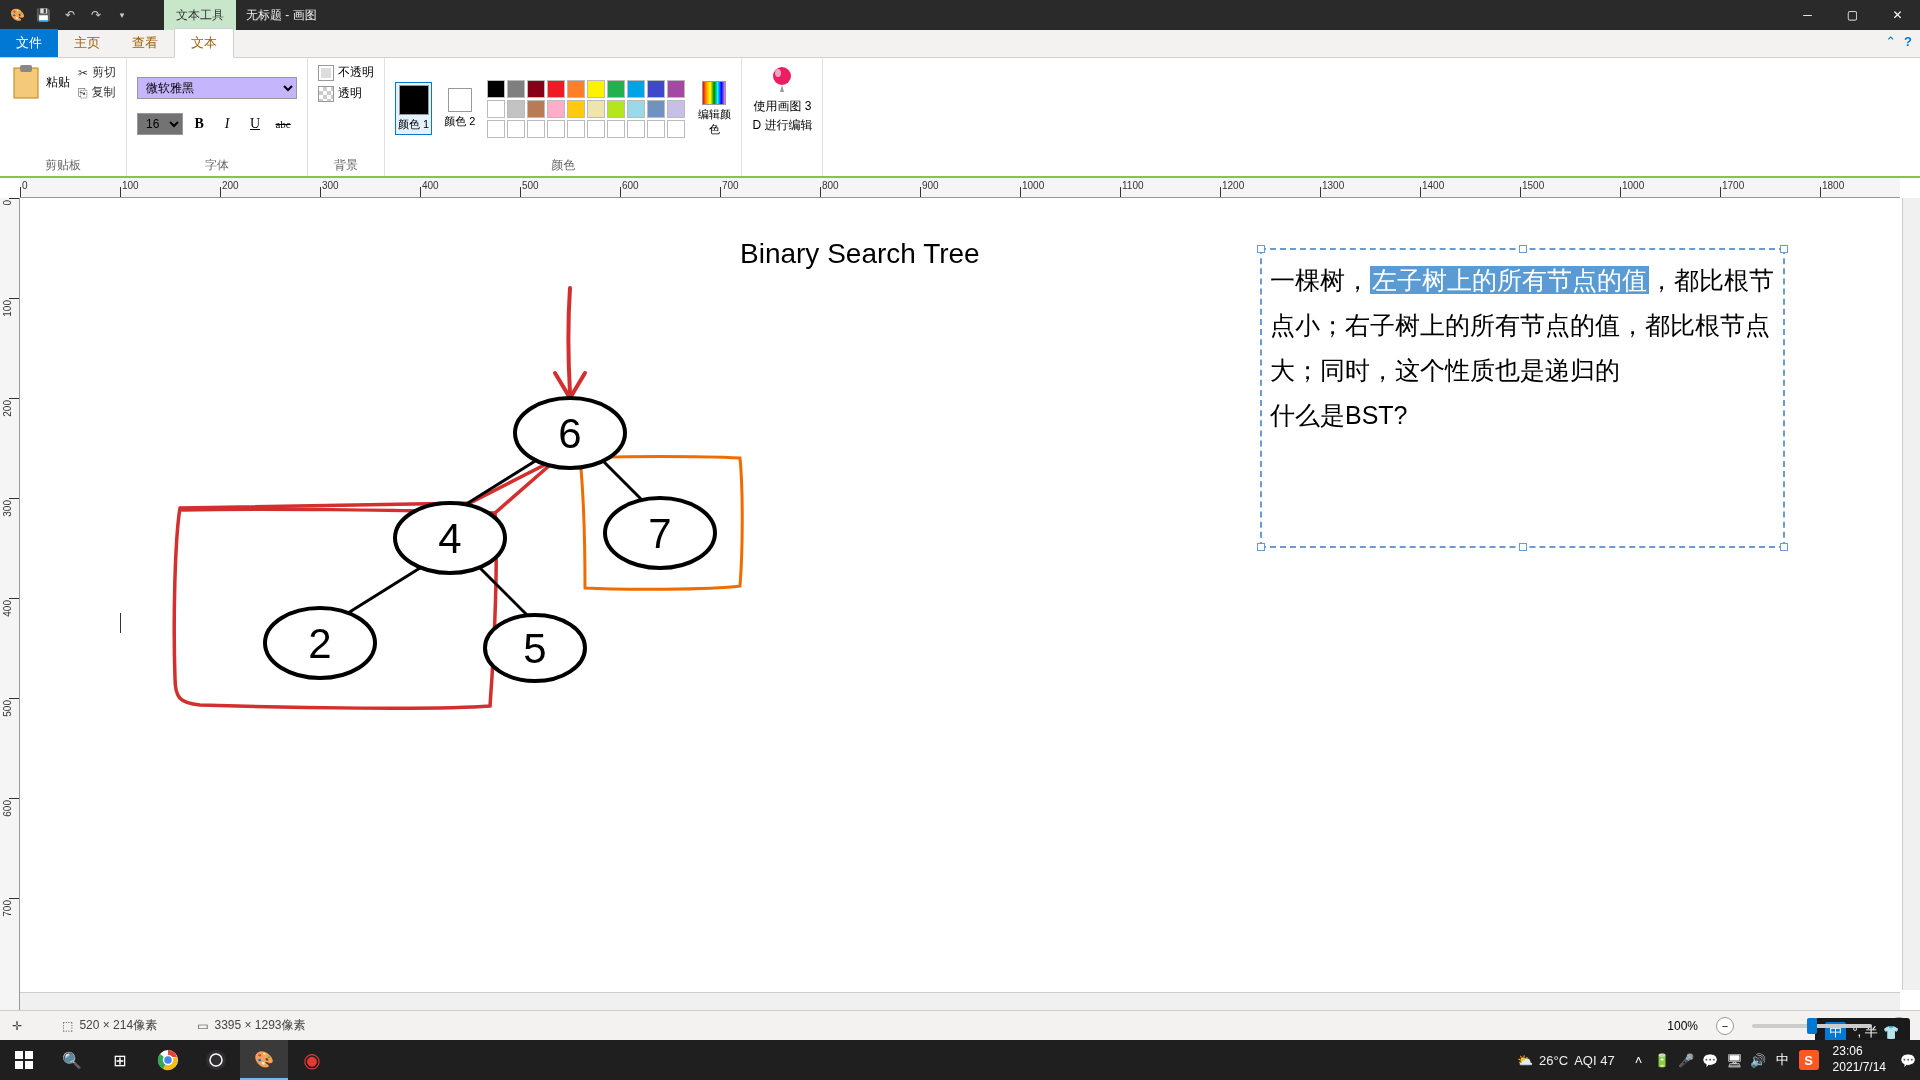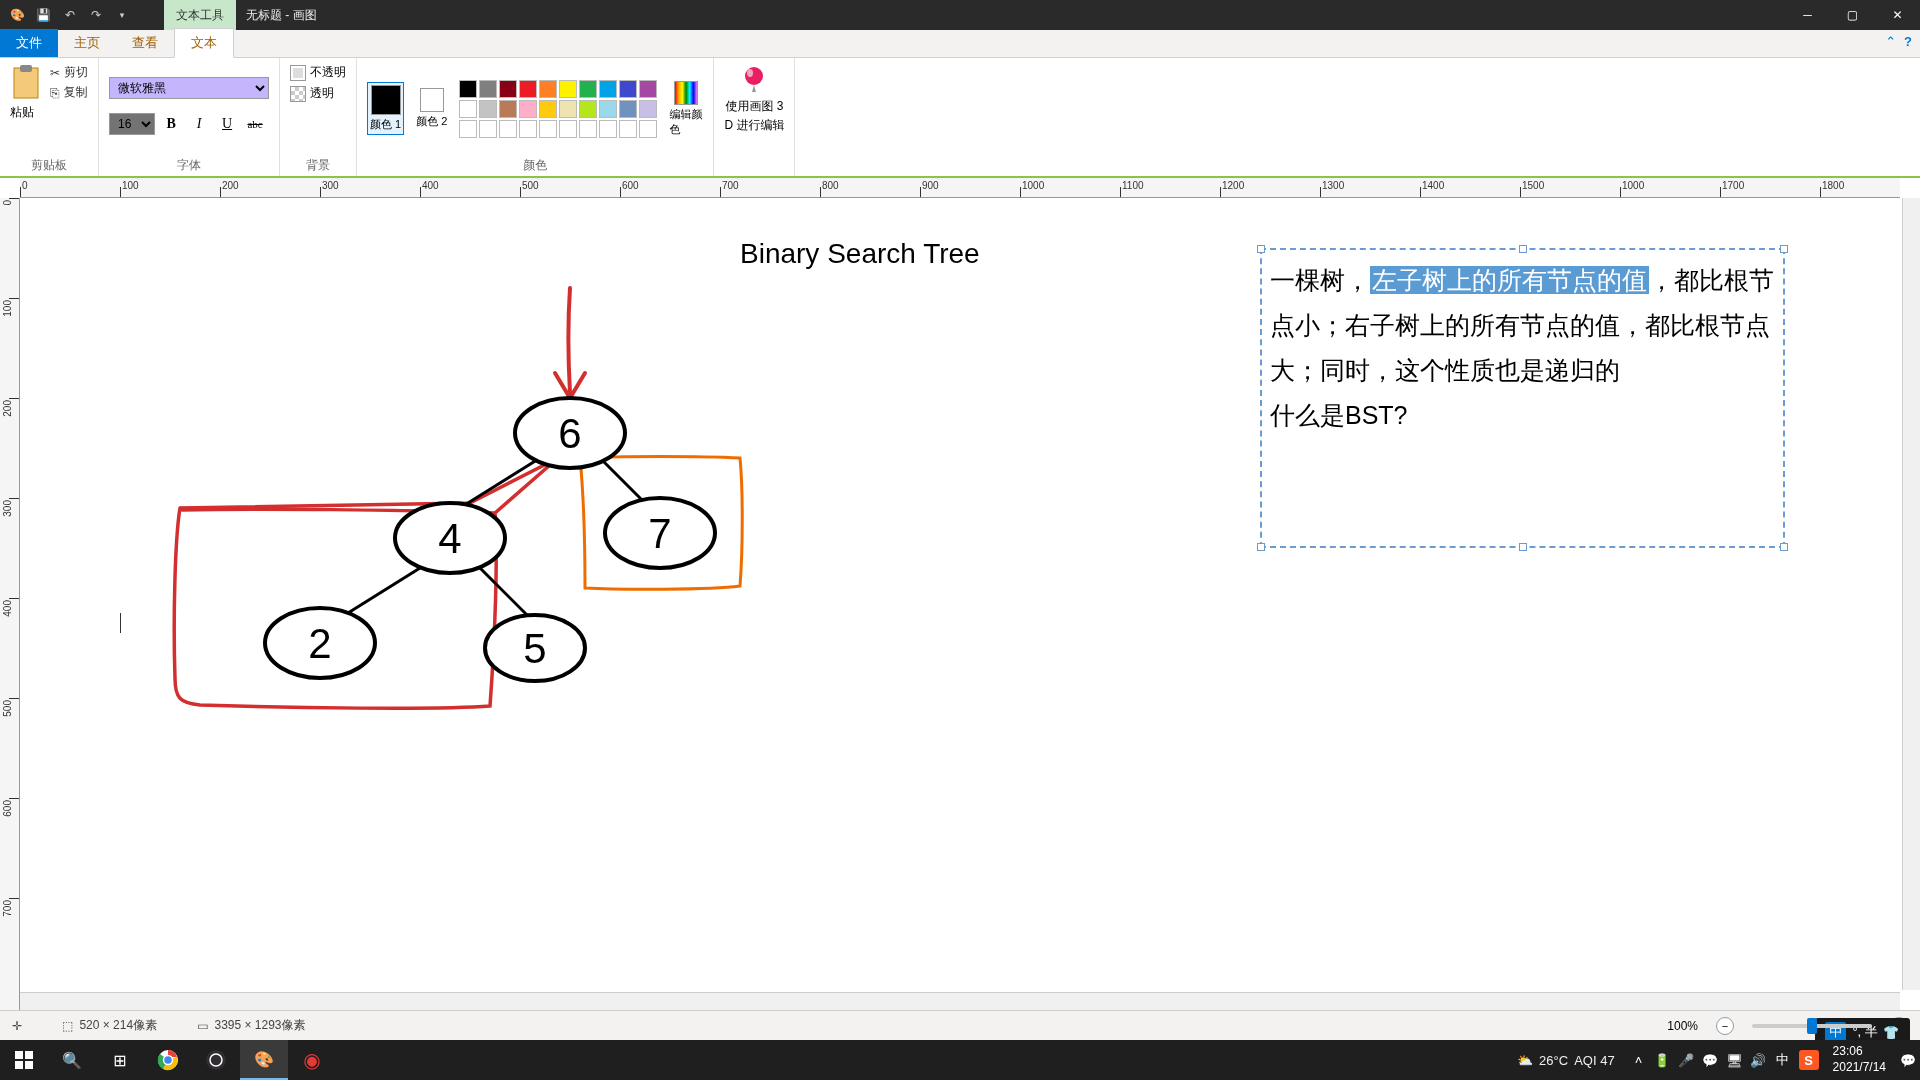--- a/index.html
+++ b/index.html
@@ -20,21 +20,21 @@
 .tab-row .tab.file-tab { background: #0078d4; color: #fff; }
 .tab-row .tab.active { background: #fff; border: 1px solid #d0d0d0; border-bottom: 1px solid #fff; margin-bottom: -1px; }
 .tab-row .help-icons { position: absolute; right: 8px; top: 4px; display: flex; gap: 8px; font-size: 13px; color: #0078d4; }
 
 
 .ribbon { background: #fff; height: 120px; display: flex; border-bottom: 2px solid #8bc34a; }
 .ribbon-group { border-right: 1px solid #e0e0e0; padding: 6px 10px 2px; display: flex; flex-direction: column; justify-content: space-between; }
 .ribbon-group .group-body { display: flex; align-items: flex-start; gap: 8px; flex: 1; }
 .ribbon-group .group-label { text-align: center; font-size: 12px; color: #666; padding-top: 4px; }
 
-.paste-btn { display: flex; flex-direction: column; align-items: flex-start; font-size: 12px; gap: 4px; }
+.paste-btn { display: flex; flex-direction: row; align-items: center; font-size: 12px; gap: 4px; }
 .paste-btn .paste-icon { width: 32px; height: 36px; position: relative; }
 .small-btns { display: flex; flex-direction: column; font-size: 12px; gap: 3px; }
 .small-btn { display: flex; align-items: center; gap: 4px; color: #333; }
 
 .font-row { display: flex; gap: 4px; margin-bottom: 6px; }
 .font-select { width: 160px; height: 22px; border: 1px solid #999; font-size: 12px; padding: 0 4px; background: #c4b5fd; }
 .size-select { width: 46px; height: 22px; border: 1px solid #999; font-size: 12px; padding: 0 4px; background: #737373; }
 .format-btn { width: 24px; height: 22px; display: inline-flex; align-items: center; justify-content: center; font-family: "Times New Roman"; font-size: 14px; border: 1px solid transparent; }
 
 .bg-opts { display: flex; flex-direction: column; font-size: 12px; gap: 4px; }
@@ -225,21 +225,21 @@
             <span class="swatch" style="background: rgb(255, 255, 255);"></span>
             <span class="swatch" style="background: rgb(255, 255, 255);"></span>
             <span class="swatch" style="background: rgb(255, 255, 255);"></span>
             <span class="swatch" style="background: rgb(255, 255, 255);"></span>
             <span class="swatch" style="background: rgb(255, 255, 255);"></span>
             <span class="swatch" style="background: rgb(255, 255, 255);"></span>
           </div>
       </div>
       <div class="color-stack">
         <span class="rainbow-box"></span>
-        <span style="white-space:normal;width:34px;">编辑颜色</span>
+        <span style="white-space:normal;width:34px;text-align:center">编辑颜色</span>
       </div>
     </div>
     <div class="group-label">颜色</div>
   </div>
 
   <div class="ribbon-group">
     <div class="group-body">
       <div class="color-stack" style="font-size:12px">
         <svg class="balloon-icon" viewBox="0 0 32 32">
             <circle cx="16" cy="12" r="9" fill="#e91e63"></circle>

